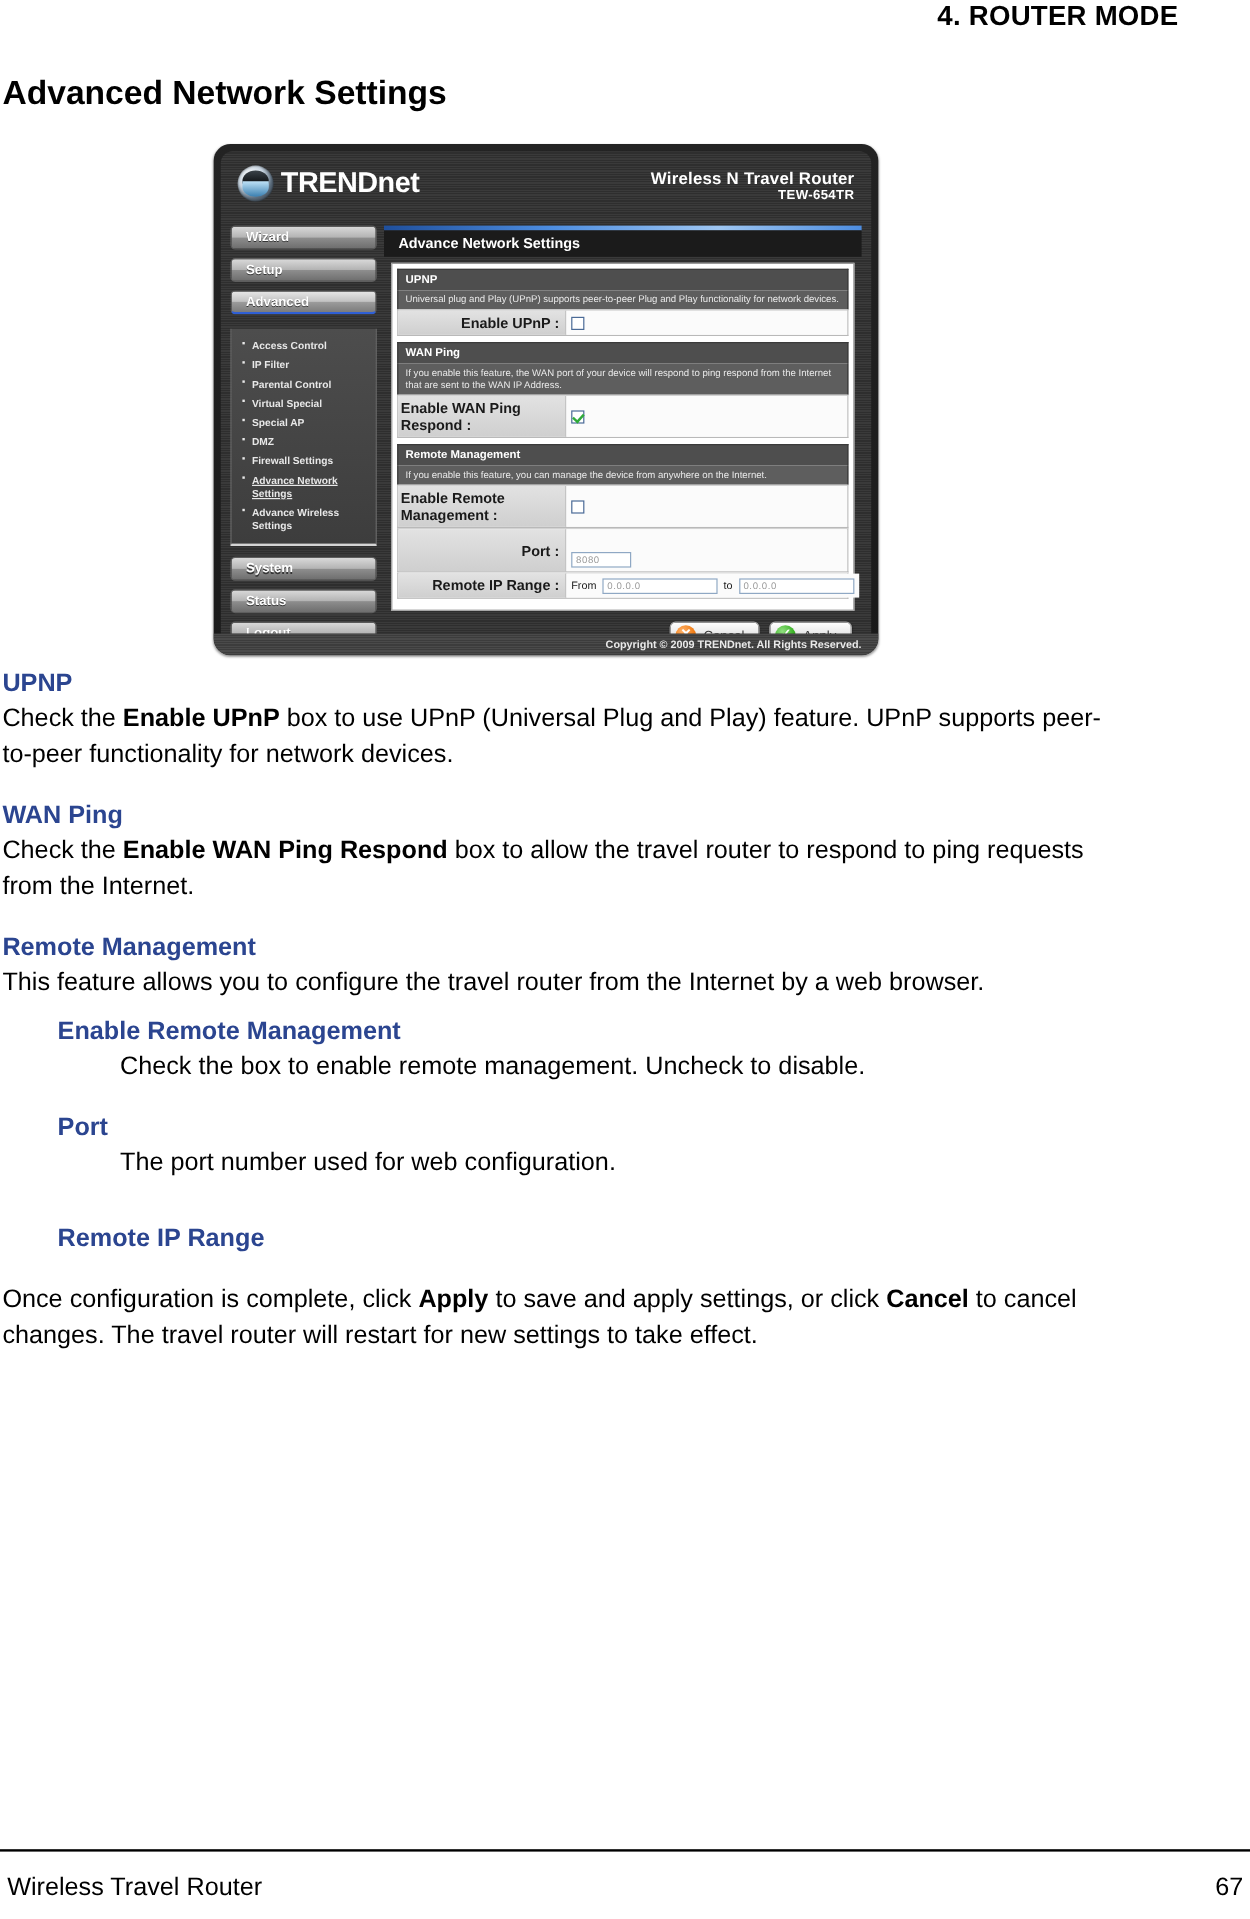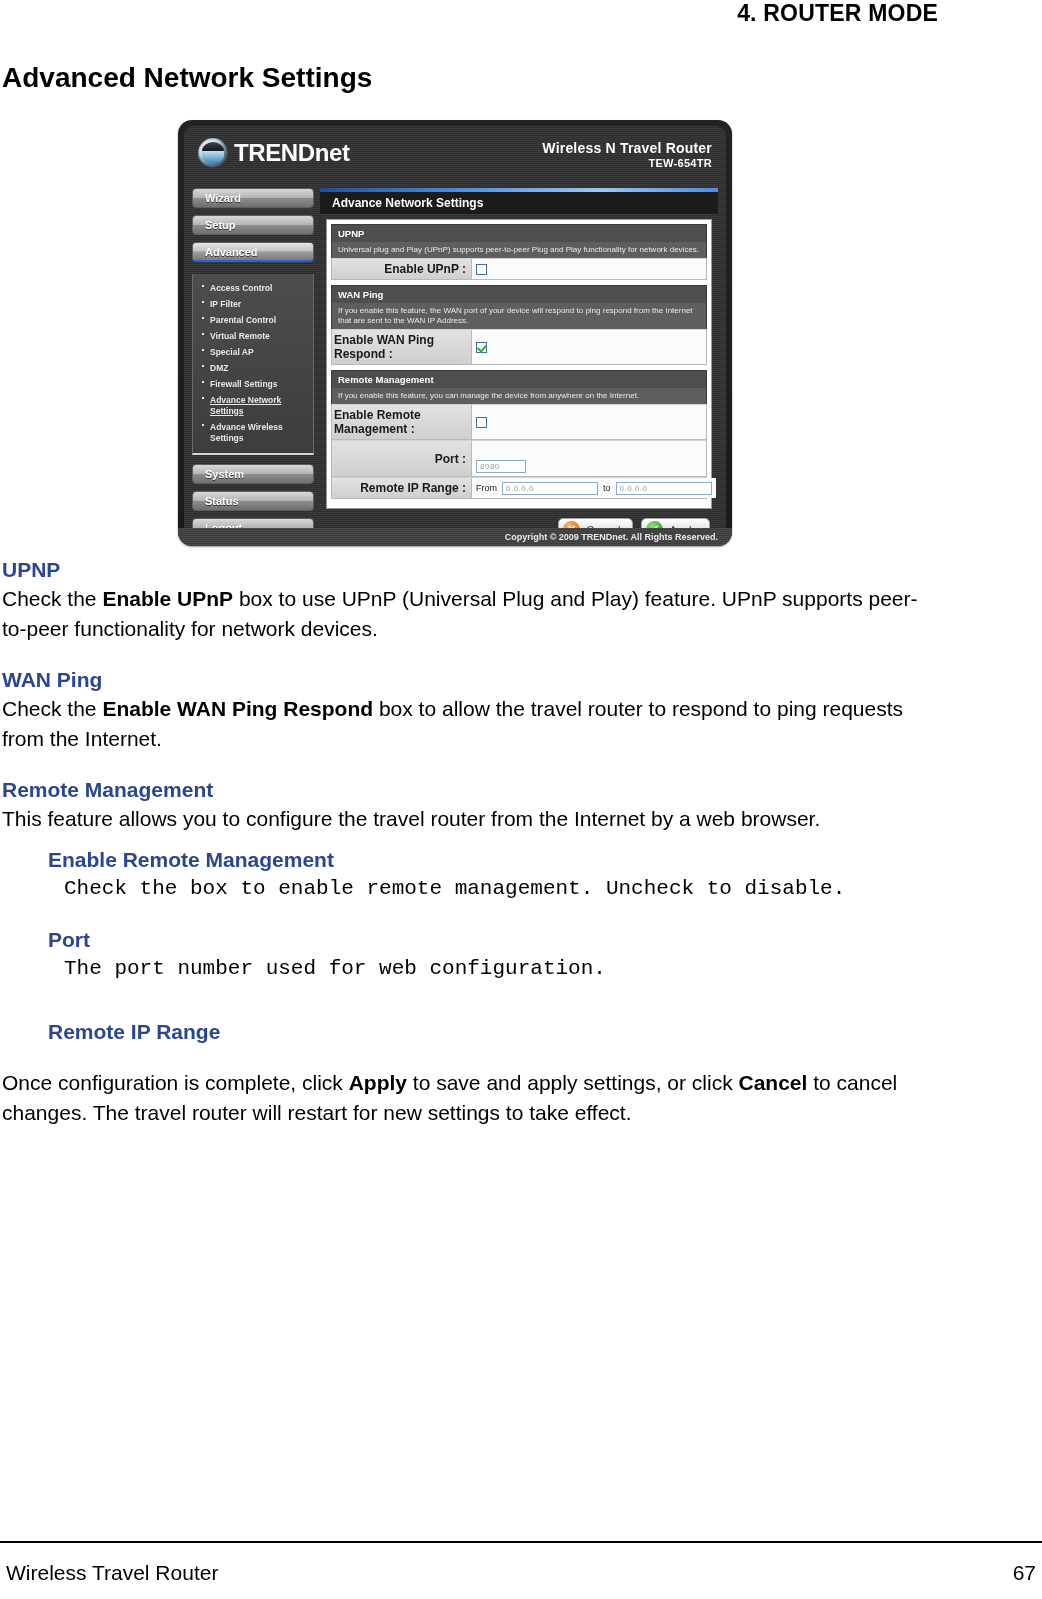--- a/index.html
+++ b/index.html
@@ -16,21 +16,21 @@
     overflow: hidden;
   }
 
   
   .page-header {
     position: absolute;
     top: 0px;
     left: 0;
     width: 1042px;
     text-align: right;
-    padding-right: 104px;
+    padding-right: 60px;
     box-sizing: border-box;
   }
   .page-header .chapter-title {
     font-size: 23px;
     font-weight: bold;
     letter-spacing: 0.2px;
     color: #000;
   }
 
   
@@ -371,21 +371,21 @@
   }
   .h-blue {
     color: #2B4590;
     font-weight: bold;
     font-size: 21px;
     line-height: 28px;
   }
   .para { margin: 0 0 22px 0; }
   .para.tight { margin-bottom: 0; }
   .indent-1 { margin-left: 46px; }
-  .indent-2 { margin-left: 62px; font-family: Liberation Mono, monospace; }
+  .indent-2 { margin-left: 98px; }
   .spacer-sm { height: 12px; }
   .spacer-md { height: 22px; }
   b { font-weight: bold; }
 
   
   .page-footer-rule {
     position: absolute;
     left: 0;
     bottom: 56px;
     width: 1042px;
@@ -438,21 +438,21 @@
           <span>Setup</span>
         </div>
         <div class="nav-btn active">
           <span>Advanced</span>
         </div>
 
         <div class="submenu">
           <div class="submenu-item"><span>Access Control</span></div>
           <div class="submenu-item"><span>IP Filter</span></div>
           <div class="submenu-item"><span>Parental Control</span></div>
-          <div class="submenu-item"><span>Virtual Remote</span></div>
+          <div class="submenu-item"><span>Virtual Special</span></div>
           <div class="submenu-item"><span>Special AP</span></div>
           <div class="submenu-item"><span>DMZ</span></div>
           <div class="submenu-item"><span>Firewall Settings</span></div>
           <div class="submenu-item current"><span>Advance Network Settings</span></div>
           <div class="submenu-item"><span>Advance Wireless Settings</span></div>
         </div>
 
         <div class="nav-btn">
           <span>System</span>
         </div>

